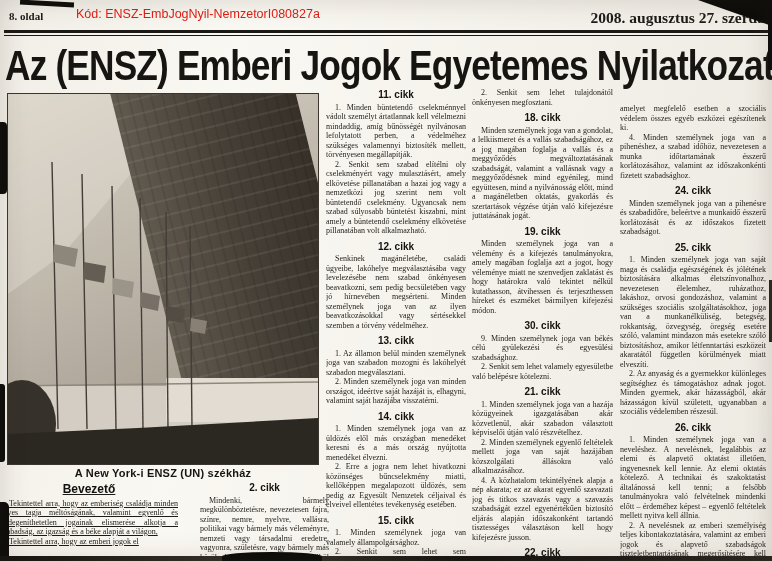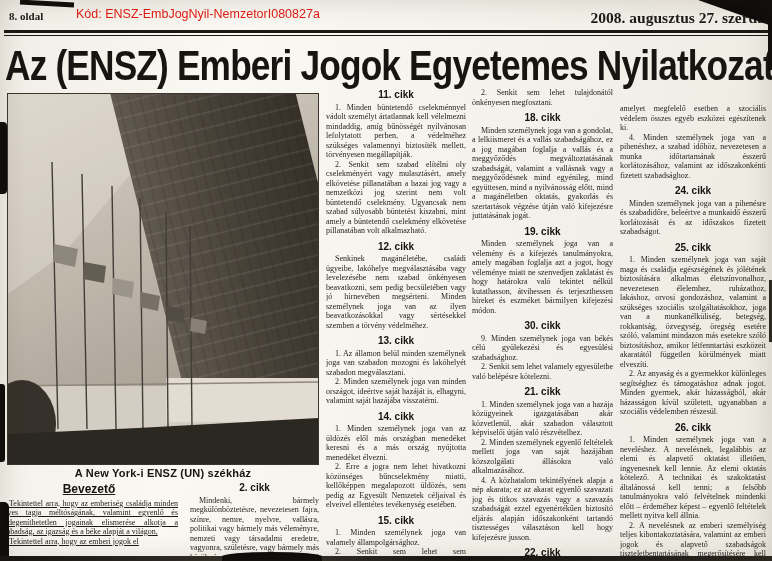--- a/index.html
+++ b/index.html
@@ -34,21 +34,21 @@
   
   .photo { position:absolute; left:8px; top:94px; width:310px; height:370px;
            outline:1px solid #3a362f; background:#b8b2a8; }
   .photo-caption { position:absolute; left:8px; top:467px; width:310px; text-align:center;
                    font-family:"Liberation Sans",sans-serif; font-weight:bold; font-size:11px;
                    letter-spacing:.2px; color:#171512; }
 
   
   .col { position:absolute; overflow:hidden; text-align:justify; }
   .col-bevezeto  { left:0;   top:481px; width:178px; height:80px;text-decoration:underline; }
-  .col-cikk2     { left:190px; top:481px; width:129px; height:80px; }
+  .col-cikk2     { left:200px; top:481px; width:129px; height:80px; }
   .col-a         { left:326px; top:88px;  width:140px; height:473px; }
   .col-b         { left:472px; top:88px;  width:141px; height:473px; }
   .col-c         { left:620px; top:88px;  width:146px; height:473px;margin-top:16px; }
 
   .article-heading {
     font-family:"Liberation Sans",sans-serif; font-weight:bold; font-size:10px;
     text-align:center; margin:5px 0 2.5px; color:#14120f;
   }
   .article-heading.intro { font-size:12px; margin-top:0; }
   .col > .article-heading:first-child { margin-top:1px; }

